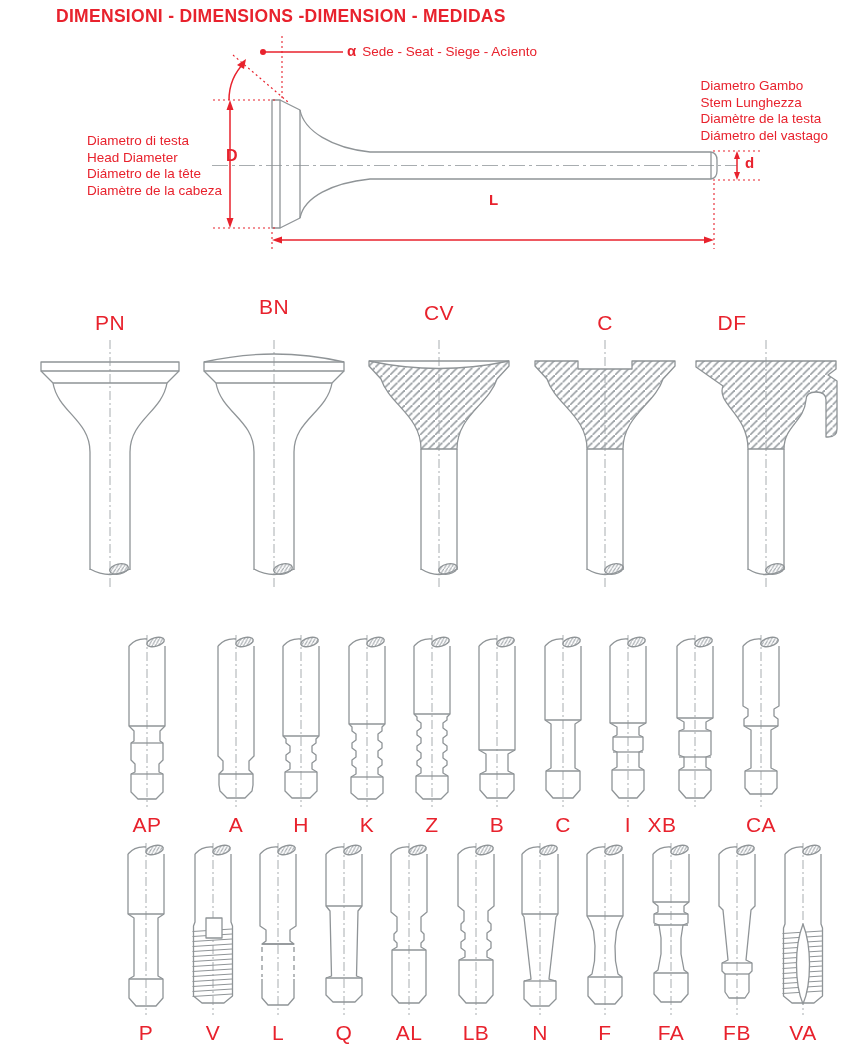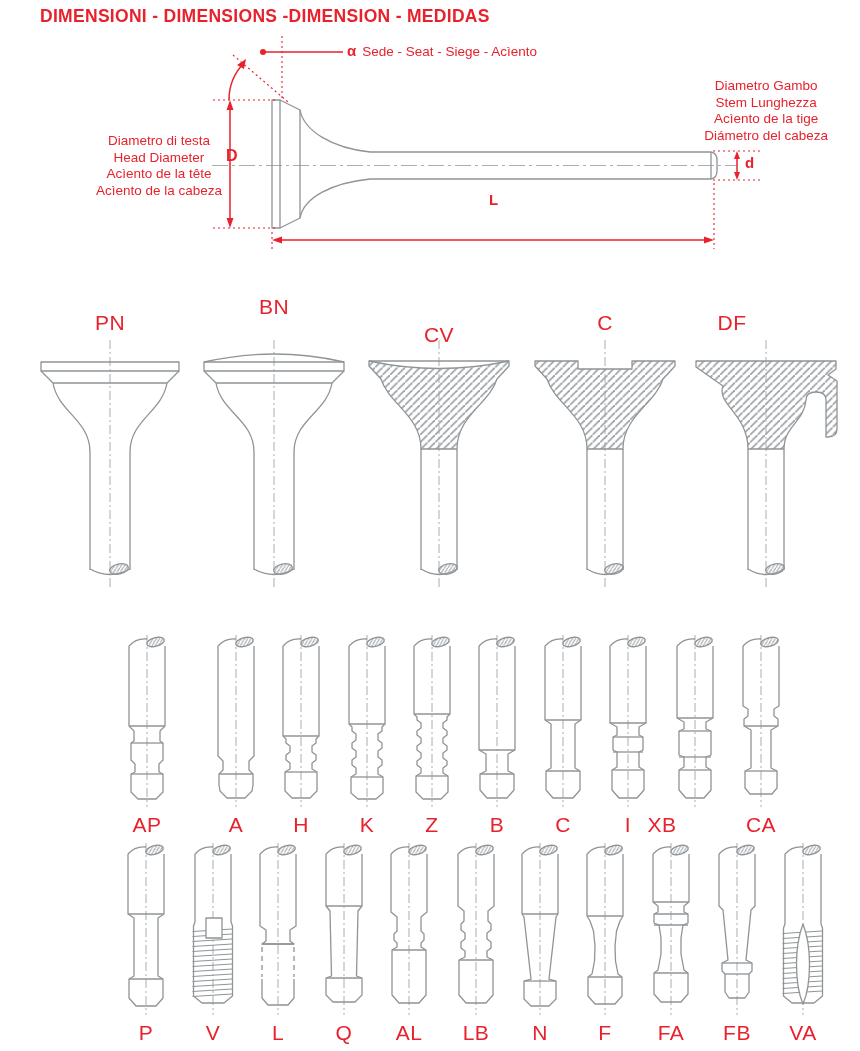--- a/index.html
+++ b/index.html
@@ -12,24 +12,24 @@
   .ha{fill:url(#ha);}
   .wf{fill:#fff;}
   .cl{stroke:#a8adb0;stroke-width:1px;stroke-dasharray:9 3 2 3;fill:none;}
   .cl2{stroke:#a8adb0;stroke-width:1.2px;stroke-dasharray:16 4 3 4;fill:none;}
   .dash{stroke-dasharray:5 4;}
   .t{stroke-width:1px;}
   .red{stroke:var(--accent);fill:none;stroke-width:1.5px;}
   .reddot{stroke:var(--accent);fill:none;stroke-width:1.1px;stroke-dasharray:2 3;}
   .redf{fill:var(--accent);stroke:none;}
   .sec-title{position:absolute;font-size:17.5px;font-weight:800;letter-spacing:.3px;
-             color:var(--accent);white-space:nowrap;}
+             color:var(--accent);white-space:nowrap;margin-left:16px;}
   .rlabel{position:absolute;color:var(--accent);font-size:13.5px;line-height:16.5px;
           font-weight:500;white-space:nowrap;}
-  .right{text-align:center;}
+  .right{text-align:left;}
   .dletter{position:absolute;color:var(--accent);font-weight:800;}
   .tlabel{position:absolute;transform:translateX(-50%);color:var(--accent);
           font-size:21px;font-weight:400;letter-spacing:.5px;white-space:nowrap;}
   .alpha-row{display:flex;align-items:baseline;}
   .alpha-sym{font-size:15px;font-weight:800;margin-right:6px;}
 </style>
 </head>
 <body>
 
 <div class="page">
@@ -280,39 +280,39 @@
   <div class="sec-title" style="left:40px;top:6px">DIMENSIONI - DIMENSIONS -DIMENSION - MEDIDAS</div>
 
   <div class="rlabel alpha-row" style="left:347px;top:43px">
     <span class="alpha-sym">α</span>
     <span>Sede - Seat - Siege - Acìento</span>
   </div>
 
   <div class="rlabel right" style="right:32px;top:78px">
     <div>Diametro Gambo</div>
     <div>Stem Lunghezza</div>
-    <div>Acìento de la tige</div>
-    <div>Diámetro del cabeza</div>
+    <div>Diamètre de la testa</div>
+    <div>Diámetro del vastago</div>
   </div>
 
   <div class="rlabel right" style="right:638px;top:133px">
     <div>Diametro di testa</div>
     <div>Head Diameter</div>
-    <div>Acìento de la tête</div>
-    <div>Acìento de la cabeza</div>
+    <div>Diámetro de la tête</div>
+    <div>Diamètre de la cabeza</div>
   </div>
 
   <div class="dletter" style="left:226px;top:147px;font-size:16px">D</div>
   <div class="dletter" style="left:745px;top:154px;font-size:15px">d</div>
   <div class="dletter" style="left:489px;top:191px;font-size:15px">L</div>
 
 
   <div class="tlabel" style="left:110px;top:311px">PN</div>
   <div class="tlabel" style="left:274px;top:295px">BN</div>
-  <div class="tlabel" style="left:439px;top:323px">CV</div>
+  <div class="tlabel" style="left:439px;top:301px">CV</div>
   <div class="tlabel" style="left:605px;top:311px">C</div>
   <div class="tlabel" style="left:732px;top:311px">DF</div>
 
 
   <div class="tlabel" style="left:147px;top:813px">AP</div>
   <div class="tlabel" style="left:236px;top:813px">A</div>
   <div class="tlabel" style="left:301px;top:813px">H</div>
   <div class="tlabel" style="left:367px;top:813px">K</div>
   <div class="tlabel" style="left:432px;top:813px">Z</div>
   <div class="tlabel" style="left:497px;top:813px">B</div>

